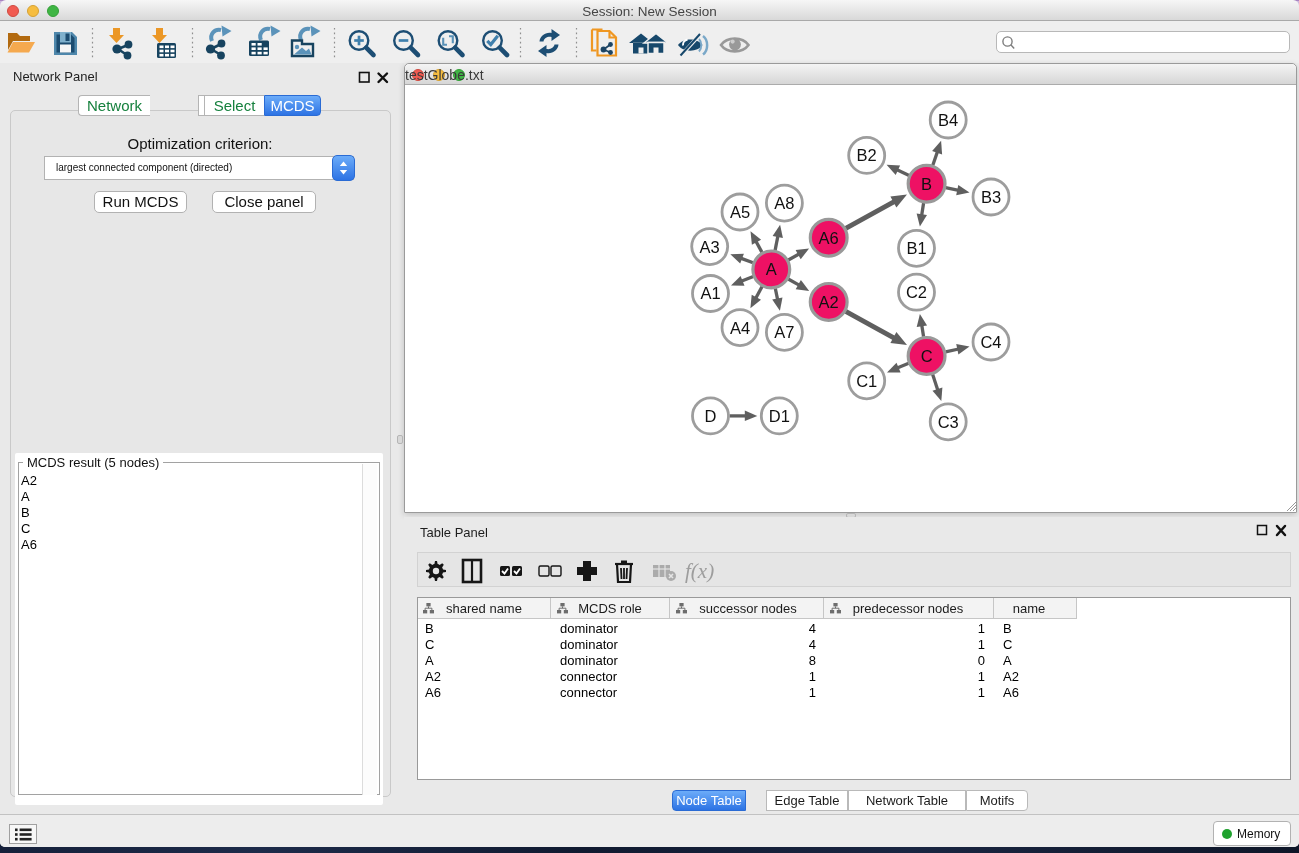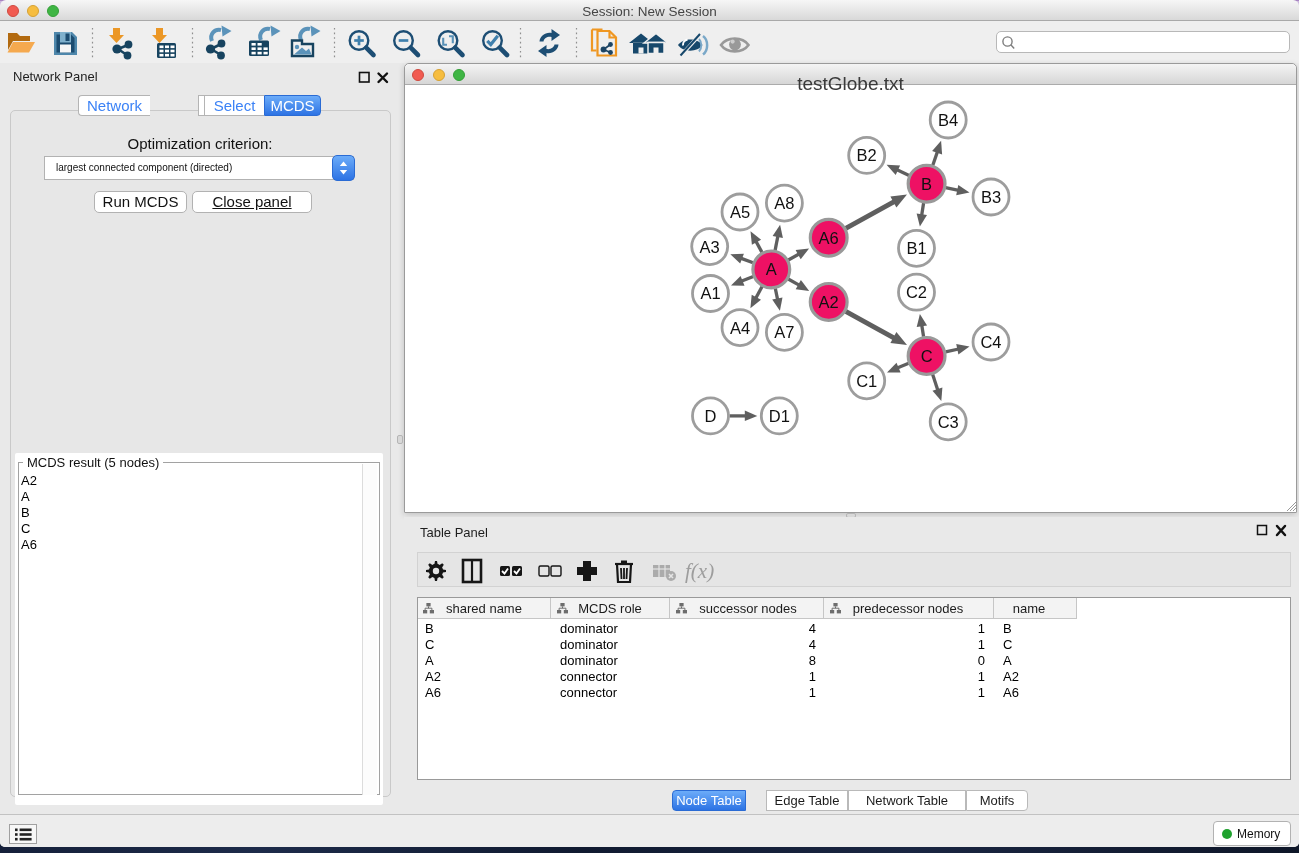--- a/index.html
+++ b/index.html
@@ -12,21 +12,21 @@
     background:linear-gradient(#f6f6f6,#d8d8d8); border-bottom:1px solid #a9a9a9; }
   .light { width:12px; height:12px; border-radius:50%; top:5px; }
   #title { width:100%; top:4px; text-align:center; font-size:13.5px; color:#454545; }
   #toolbar { left:0; top:21px; width:1299px; height:42px; background:#efefef; }
   #searchbox { left:996px; top:31px; width:294px; height:22px; background:#fff;
     border:1px solid #b8b8b8; border-radius:5px; }
   
   #leftpanel { left:0; top:63px; width:404px; height:751px; background:#e9e9e9; }
   #cp-title { left:13px; top:69px; font-size:13px; color:#1e1e1e; }
   .tab { top:95px; height:21px; background:#fff; border:1px solid #b4b4b4; border-right:none;
-    font-size:15px; color:#3b82f6; text-align:center; line-height:19px; }
+    font-size:15px; color:#15803d; text-align:center; line-height:19px; }
   #cp-pane { left:10px; top:110px; width:381px; height:687px; background:#e7e7e7;
     border:1px solid #c9c9c9; border-radius:5px; }
   #optlabel { left:0; top:135px; width:400px; text-align:center; font-size:15px; color:#111; }
   #dropdown { left:44px; top:156px; width:310px; height:24px; background:#fff;
     border:1px solid #b2b2b2; border-radius:0; font-size:10px; color:#111; line-height:22px;
     padding-left:11px; }
   #ddcap { left:332px; top:155px; width:23px; height:26px; border-radius:5px;
     background:linear-gradient(#6cacf9,#2d73e4); border:1px solid #2a6bd4; }
   .btn { top:191px; height:22px; background:#fff; border:1px solid #b2b2b2; border-radius:5px;
     font-size:15px; color:#111; text-align:center; line-height:20px; }
@@ -206,37 +206,37 @@
 <div class="abs tab" style="left:264px; width:57px; border:1px solid #2a6bd4; border-radius:0 4px 4px 0;
   background:linear-gradient(#6cacf9,#2d73e4); color:#fff;">MCDS</div>
 <div class="abs" id="optlabel">Optimization criterion:</div>
 <div class="abs" id="dropdown">largest connected component (directed)</div>
 <div class="abs" id="ddcap"></div>
 <svg class="abs" style="left:332px; top:155px;" width="23" height="26" xmlns="http://www.w3.org/2000/svg">
 <path d="M7.8 11 L11.5 6.5 L15.2 11 Z" fill="#fff"></path>
 <path d="M7.8 15 L11.5 19.5 L15.2 15 Z" fill="#fff"></path>
 </svg>
 <div class="abs btn" style="left:94px; width:93px;">Run MCDS</div>
-<div class="abs btn" style="left:192px; width:120px;text-decoration:underline;">Close panel</div>
+<div class="abs btn" style="left:212px; width:104px;">Close panel</div>
 <div class="abs" id="resultpanel">
   <div class="abs" id="groupbox">
     <div class="abs" id="grouplabel">MCDS result (5 nodes)</div>
     <div class="abs" id="mcdslist">A2<br>A<br>B<br>C<br>A6</div>
     <div class="abs" id="scrolltrack"></div>
   </div>
 </div>
 
 <div class="abs" style="left:404px; top:63px; width:893px; height:450px; background:#fff;
   border:1px solid #9a9a9a; border-radius:5px 5px 1px 1px; box-shadow:0 2px 6px rgba(0,0,0,0.18);"></div>
 <div class="abs" style="left:405px; top:64px; width:891px; height:21px; border-radius:5px 5px 0 0;
   background:linear-gradient(#f4f4f4,#d6d6d6); border-bottom:1px solid #ababab;"></div>
 <div class="abs light" style="left:412px; top:69px; background:#f15b51; border:1px solid #cf4a40;"></div>
 <div class="abs light" style="left:433px; top:69px; background:#f6bd3f; border:1px solid #d6a133;"></div>
 <div class="abs light" style="left:453px; top:69px; background:#3fb544; border:1px solid #34a038;"></div>
-<div class="abs" style="left:405px; top:73px; width:891px; text-align:center; font-size:19px; color:#3a3a3a;">testGlobe.txt</div>
+<div class="abs" style="left:405px; top:67px; width:891px; text-align:left; font-size:14px; color:#3a3a3a;">testGlobe.txt</div>
 <svg class="abs" style="left:405px; top:86px;" width="891" height="426" xmlns="http://www.w3.org/2000/svg" font-family="Liberation Sans, sans-serif">
 <line x1="348.3" y1="190.5" x2="336.2" y2="195.3" stroke="#5f5f5f" stroke-width="3.3"></line>
 <polygon points="326.0,199.4 335.6,189.9 339.5,199.7" fill="#5f5f5f"></polygon>
 <line x1="383.2" y1="193.0" x2="394.6" y2="199.4" stroke="#5f5f5f" stroke-width="3.3"></line>
 <polygon points="404.2,204.9 390.7,203.3 395.9,194.1" fill="#5f5f5f"></polygon>
 <line x1="348.1" y1="176.7" x2="335.6" y2="172.1" stroke="#5f5f5f" stroke-width="3.3"></line>
 <polygon points="325.3,168.2 338.9,167.7 335.2,177.5" fill="#5f5f5f"></polygon>
 <line x1="357.1" y1="200.5" x2="350.6" y2="212.5" stroke="#5f5f5f" stroke-width="3.3"></line>
 <polygon points="345.4,222.2 346.7,208.7 356.0,213.7" fill="#5f5f5f"></polygon>
 <line x1="357.0" y1="166.4" x2="350.8" y2="155.0" stroke="#5f5f5f" stroke-width="3.3"></line>

